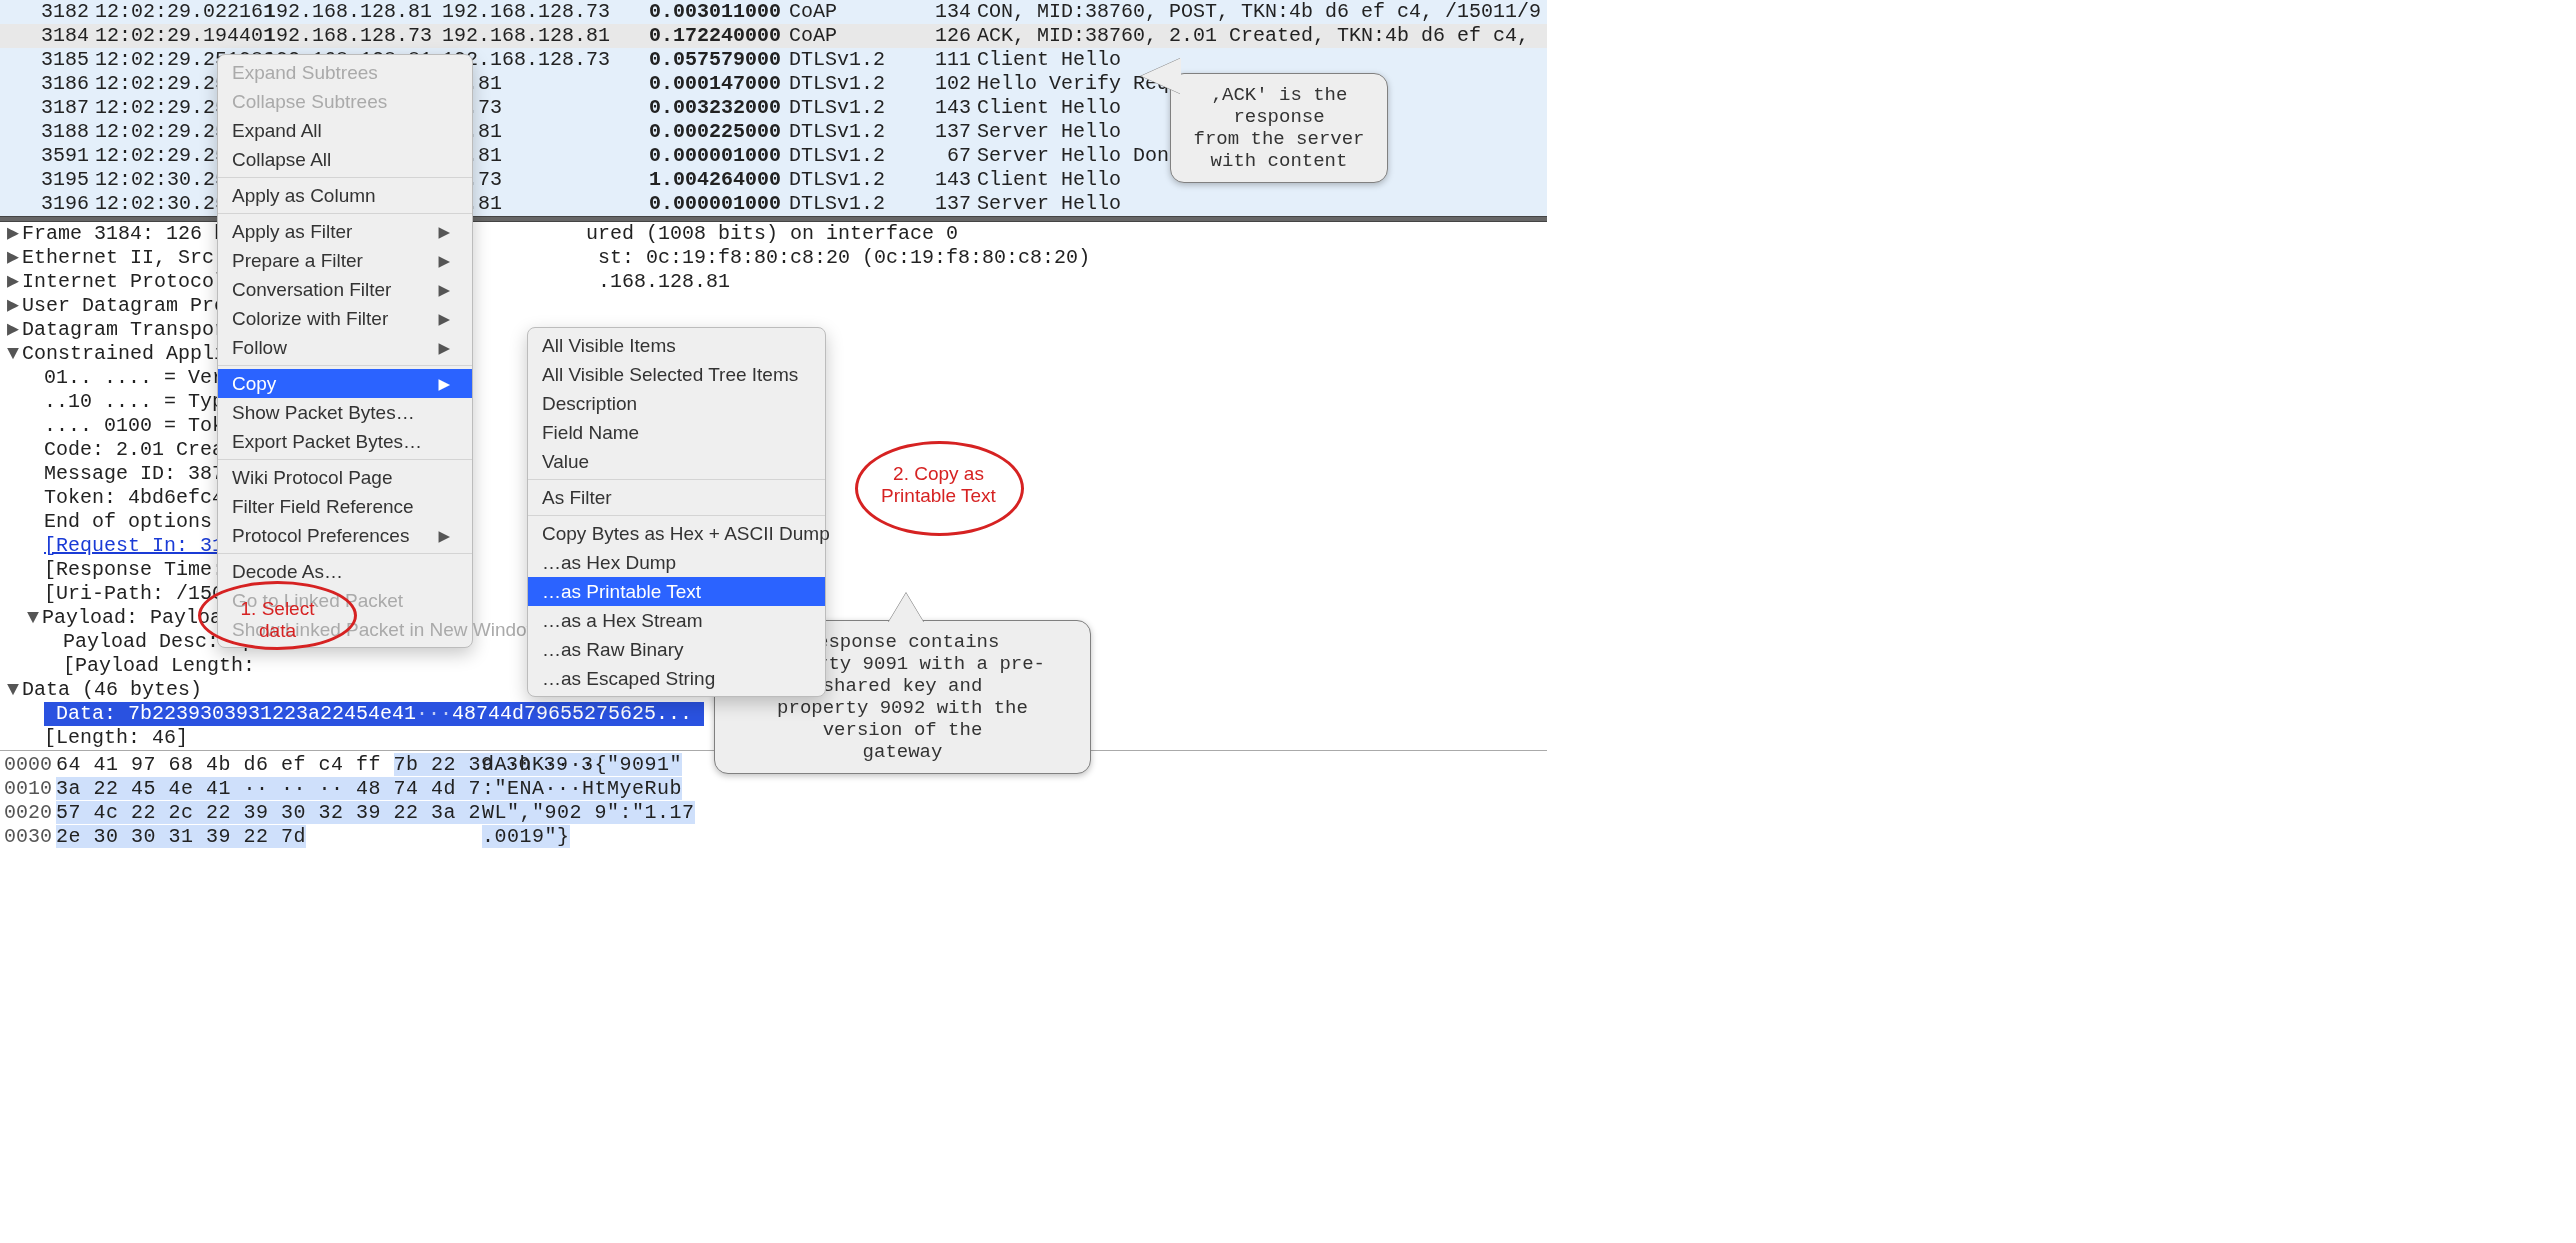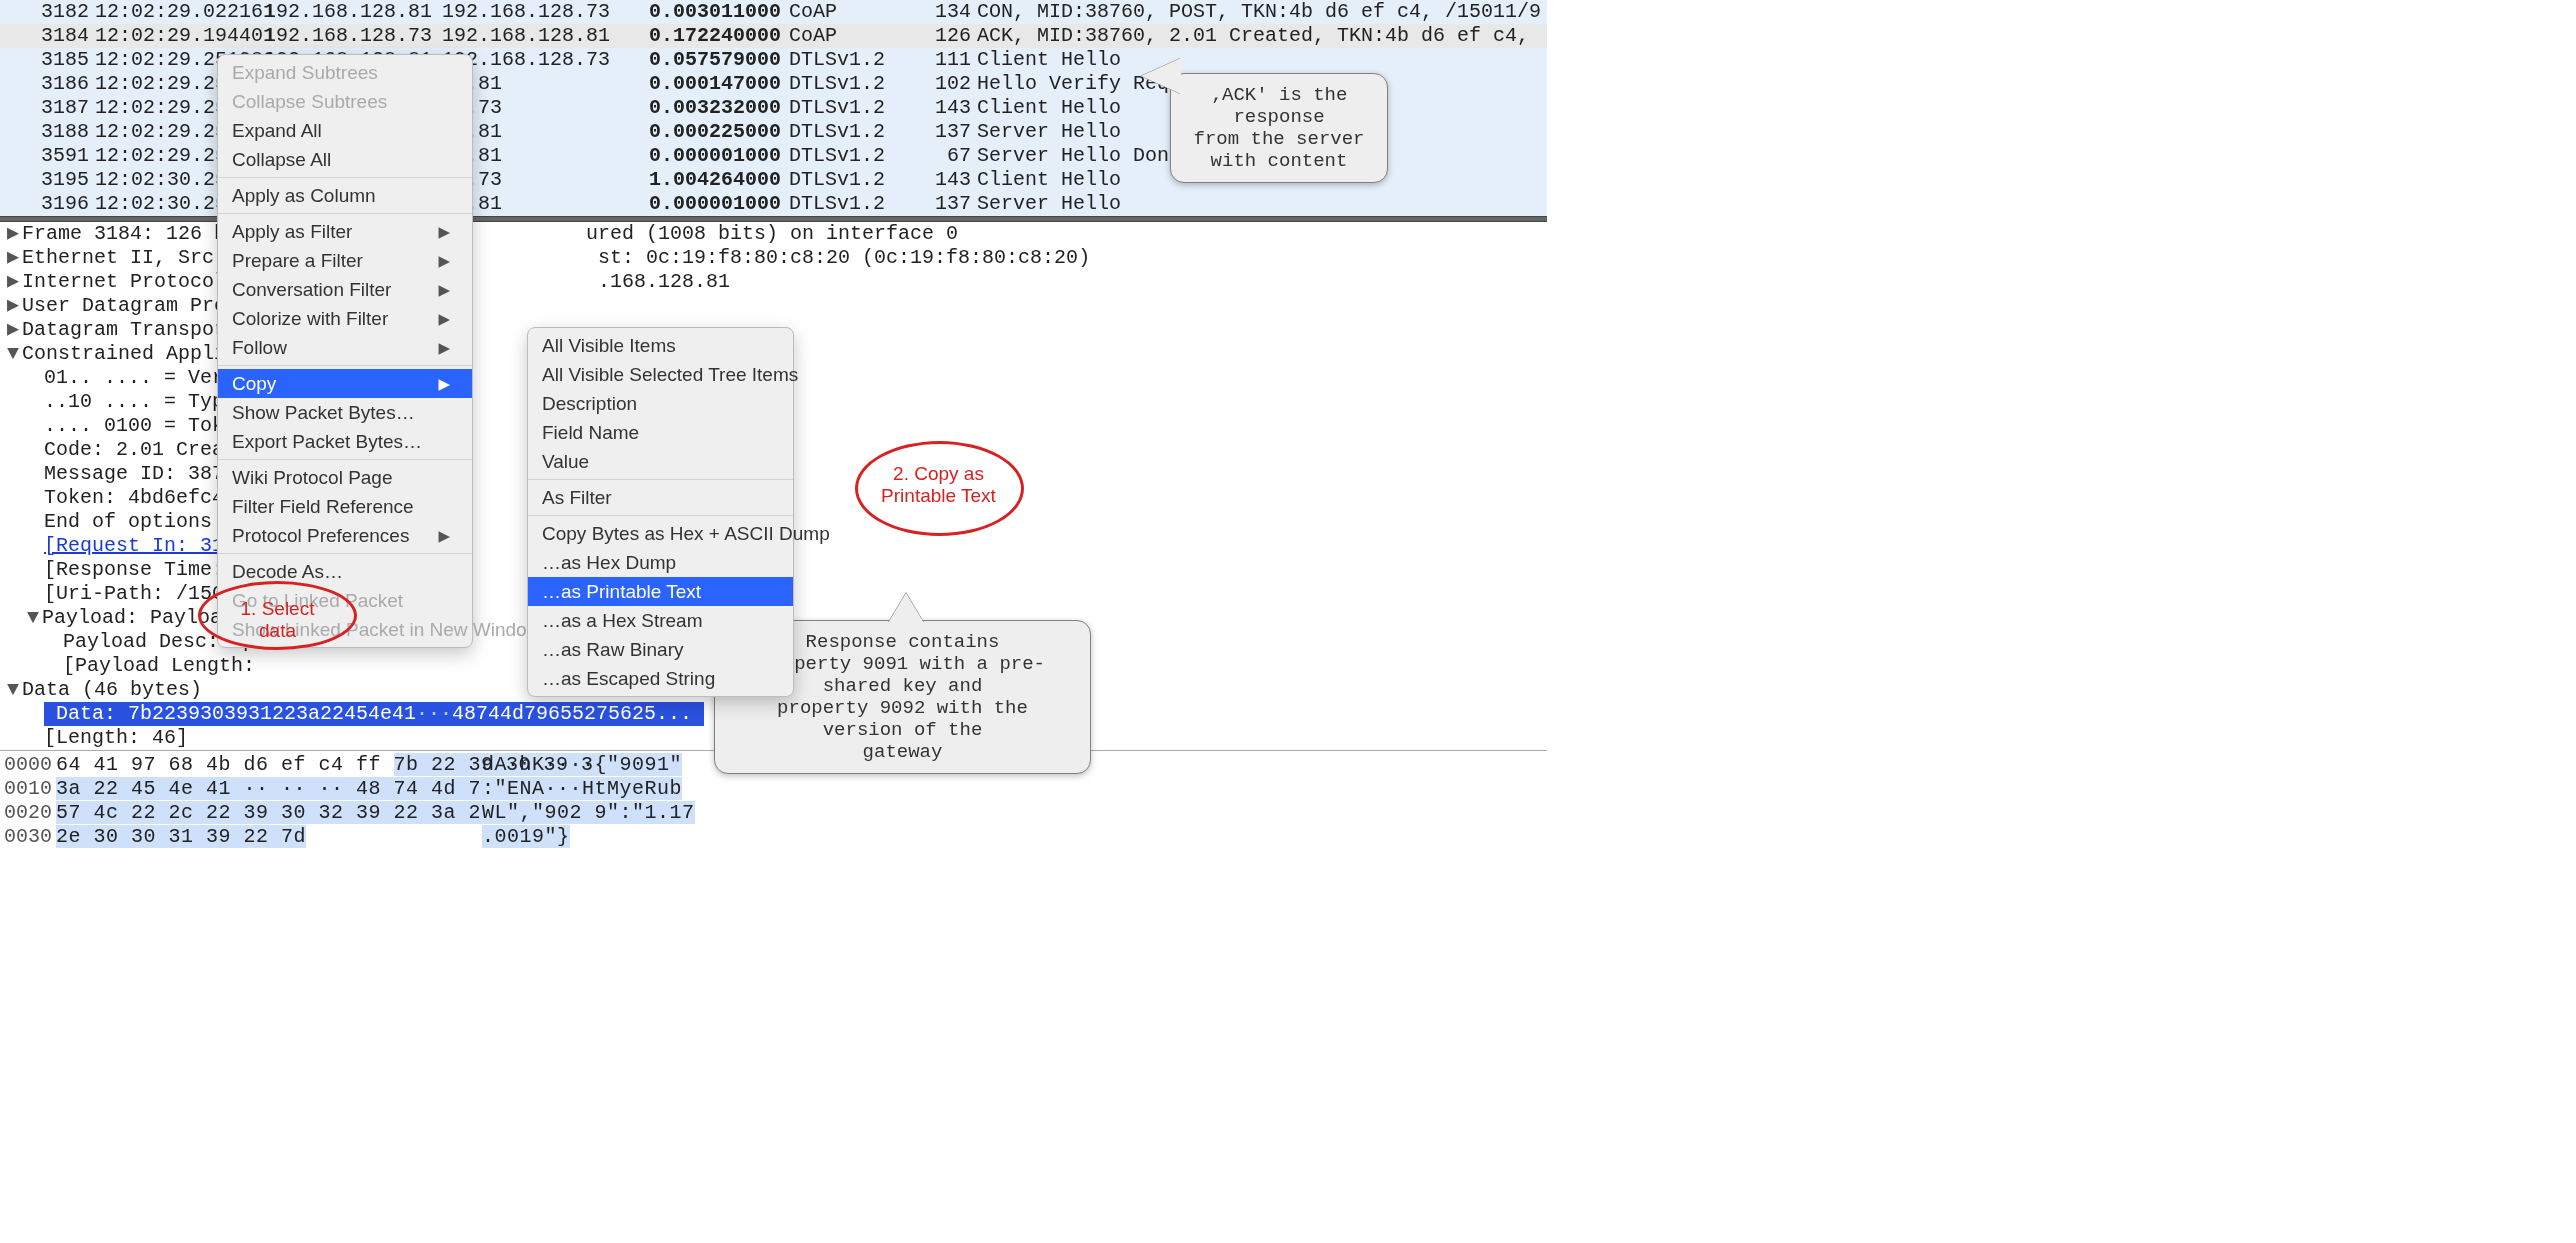--- a/index.html
+++ b/index.html
@@ -414,21 +414,21 @@
       <span>Decode As…</span>
     </div>
   <div class="menu-item disabled">
       <span>Go to Linked Packet</span>
     </div>
   <div class="menu-item disabled">
       <span>Show Linked Packet in New Window</span>
     </div>
 </div>
 
-<div class="context-menu submenu" style="top:327px; left:527px; width:267px;">
+<div class="context-menu submenu" style="top:327px; left:527px; width:299px;">
   <div class="menu-item">
       <span>All Visible Items</span>
     </div>
   <div class="menu-item">
       <span>All Visible Selected Tree Items</span>
     </div>
   <div class="menu-item">
       <span>Description</span>
     </div>
   <div class="menu-item">

